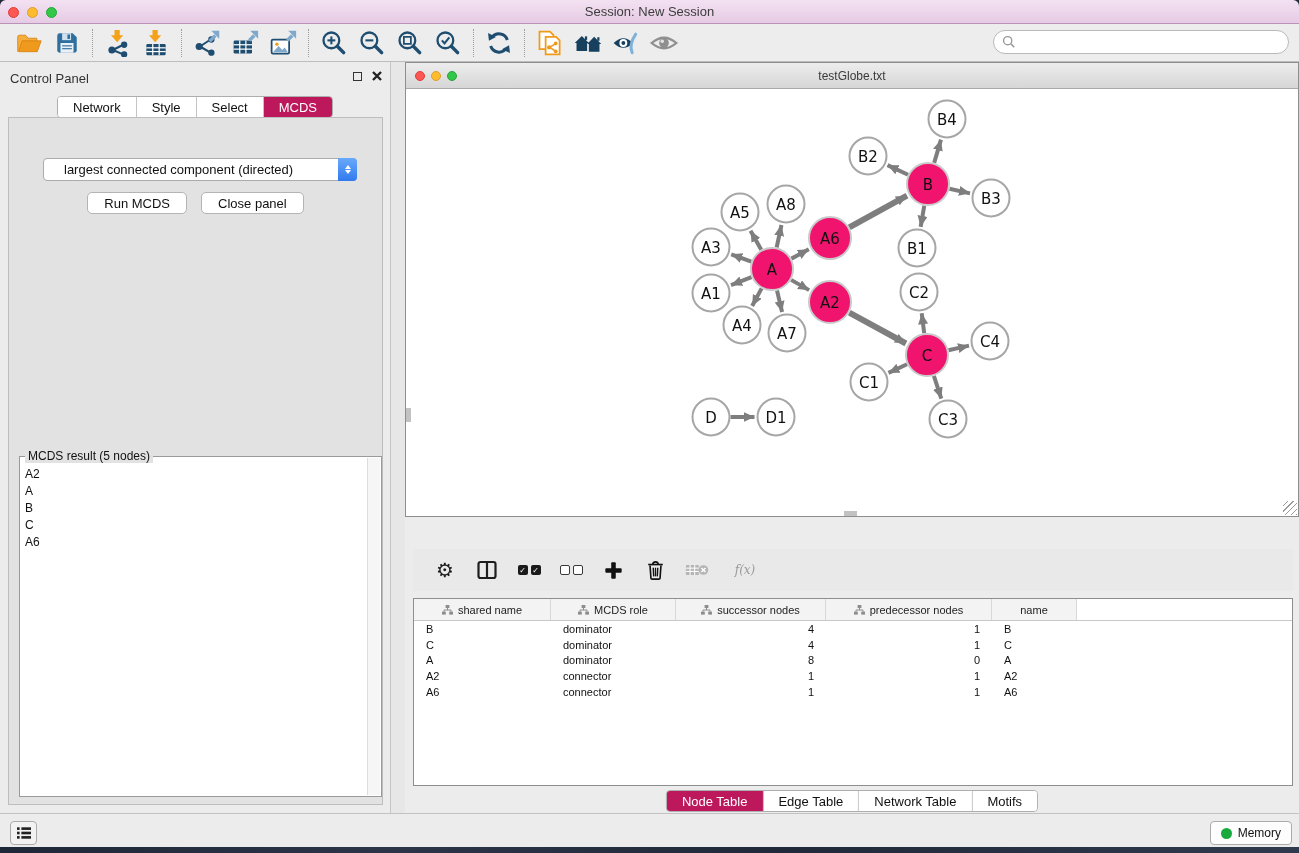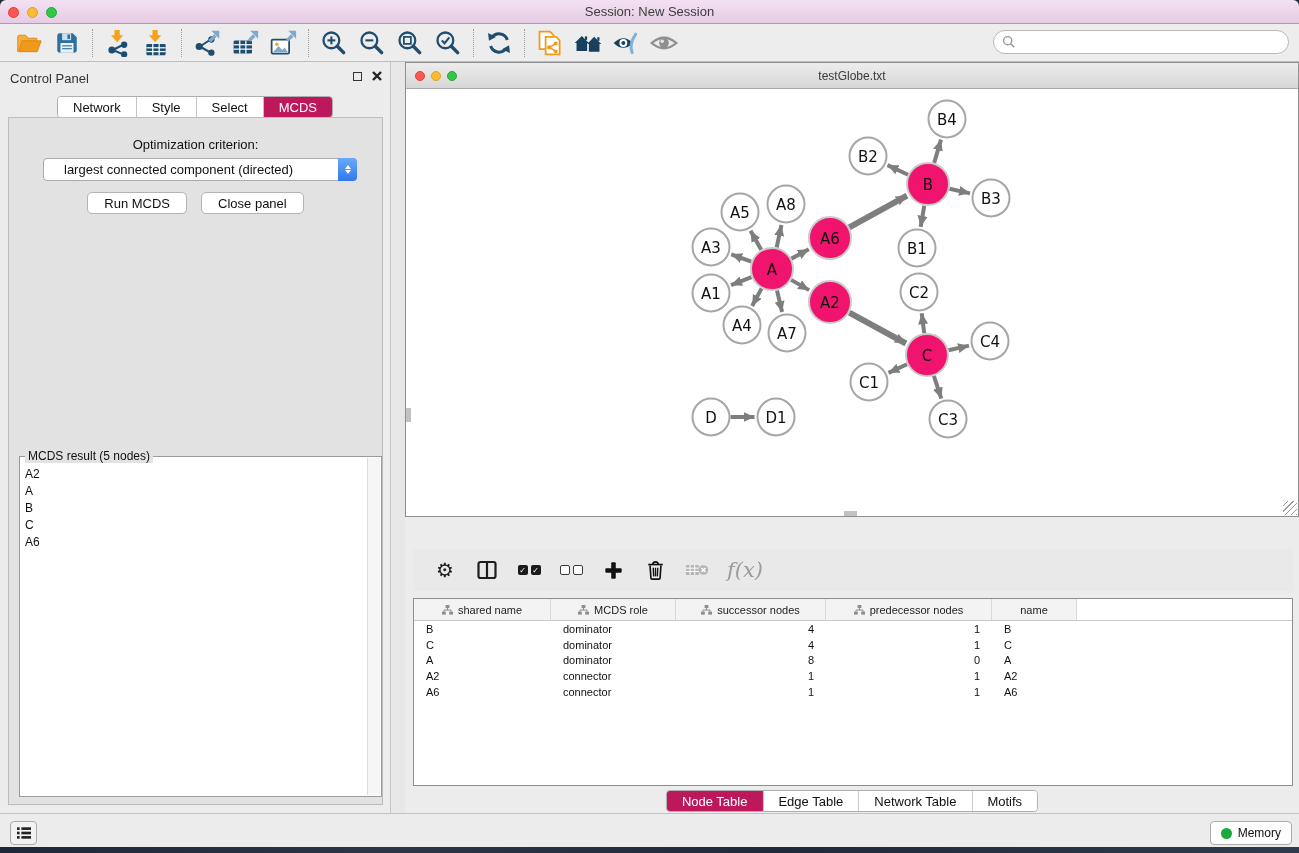--- a/index.html
+++ b/index.html
@@ -89,21 +89,21 @@
   
   .table-panel { position:absolute; left:405px; top:455px; width:894px; height:296px; background:#ececec; }
   .tp-toolbar { position:absolute; left:8px; top:32px; width:880px; height:42px; background:#e9e9e9;
     display:flex; align-items:center; gap:14px; padding-left:18px; }
   .tp-btn { display:flex; align-items:center; justify-content:center; width:28px; height:28px; }
   .gear-glyph { font-size:20px; color:#1d1d1d; line-height:1; font-family:"DejaVu Sans", sans-serif; }
   .chkpair { display:flex; gap:3px; }
   .chk { width:10px; height:10px; border-radius:2px; background:#1a1a1a; color:#fff; font-size:8px;
     display:flex; align-items:center; justify-content:center; }
   .unchk { width:10px; height:10px; border-radius:2px; border:1.5px solid #3a3a3a; background:#fff; }
-  .fx { font-family:"DejaVu Serif", serif; font-style:italic; font-size:21px; color:#9a9a9a; }
+  .fx { font-family:"DejaVu Serif", serif; font-style:italic; font-size:12px; color:#9a9a9a; }
 
   .datatable { position:absolute; left:8px; top:81px; width:880px; height:188px;
     background:#fff; border:1px solid #8e8e8e; overflow:hidden; }
   .thead { display:flex; height:22px; border-bottom:1px solid #c9c9c9; }
   .th { background:#f3f3f3; border-right:1px solid #d8d8d8; display:flex; align-items:center;
     justify-content:center; gap:5px; font-size:11px; color:#222; }
   .th.filler { flex:1; border-right:none; background:#fff; }
   .trow { display:flex; height:15.7px; align-items:center; }
   .td { font-size:11px; color:#111; overflow:hidden; white-space:nowrap; }
   .td.l { text-align:left; padding-left:12px; }
@@ -315,21 +315,20 @@
             </span>
         </span>
       </div>
       <div class="segbar" id="control-tabs">
           <div class="seg">Network</div>
           <div class="seg">Style</div>
           <div class="seg">Select</div>
           <div class="seg sel">MCDS</div>
         </div>
       <div class="cp-inner">
-        <div class="opt-label">Optimization criterion:</div>
         <div class="dropdown">
           <span class="dval">largest connected component (directed)</span>
           <span class="stepper">
               <span class="chev up"></span>
               <span class="chev down"></span>
             </span>
         </div>
         <div class="cp-buttons">
           <div class="push-btn">Run MCDS</div>
           <div class="push-btn">Close panel</div>

